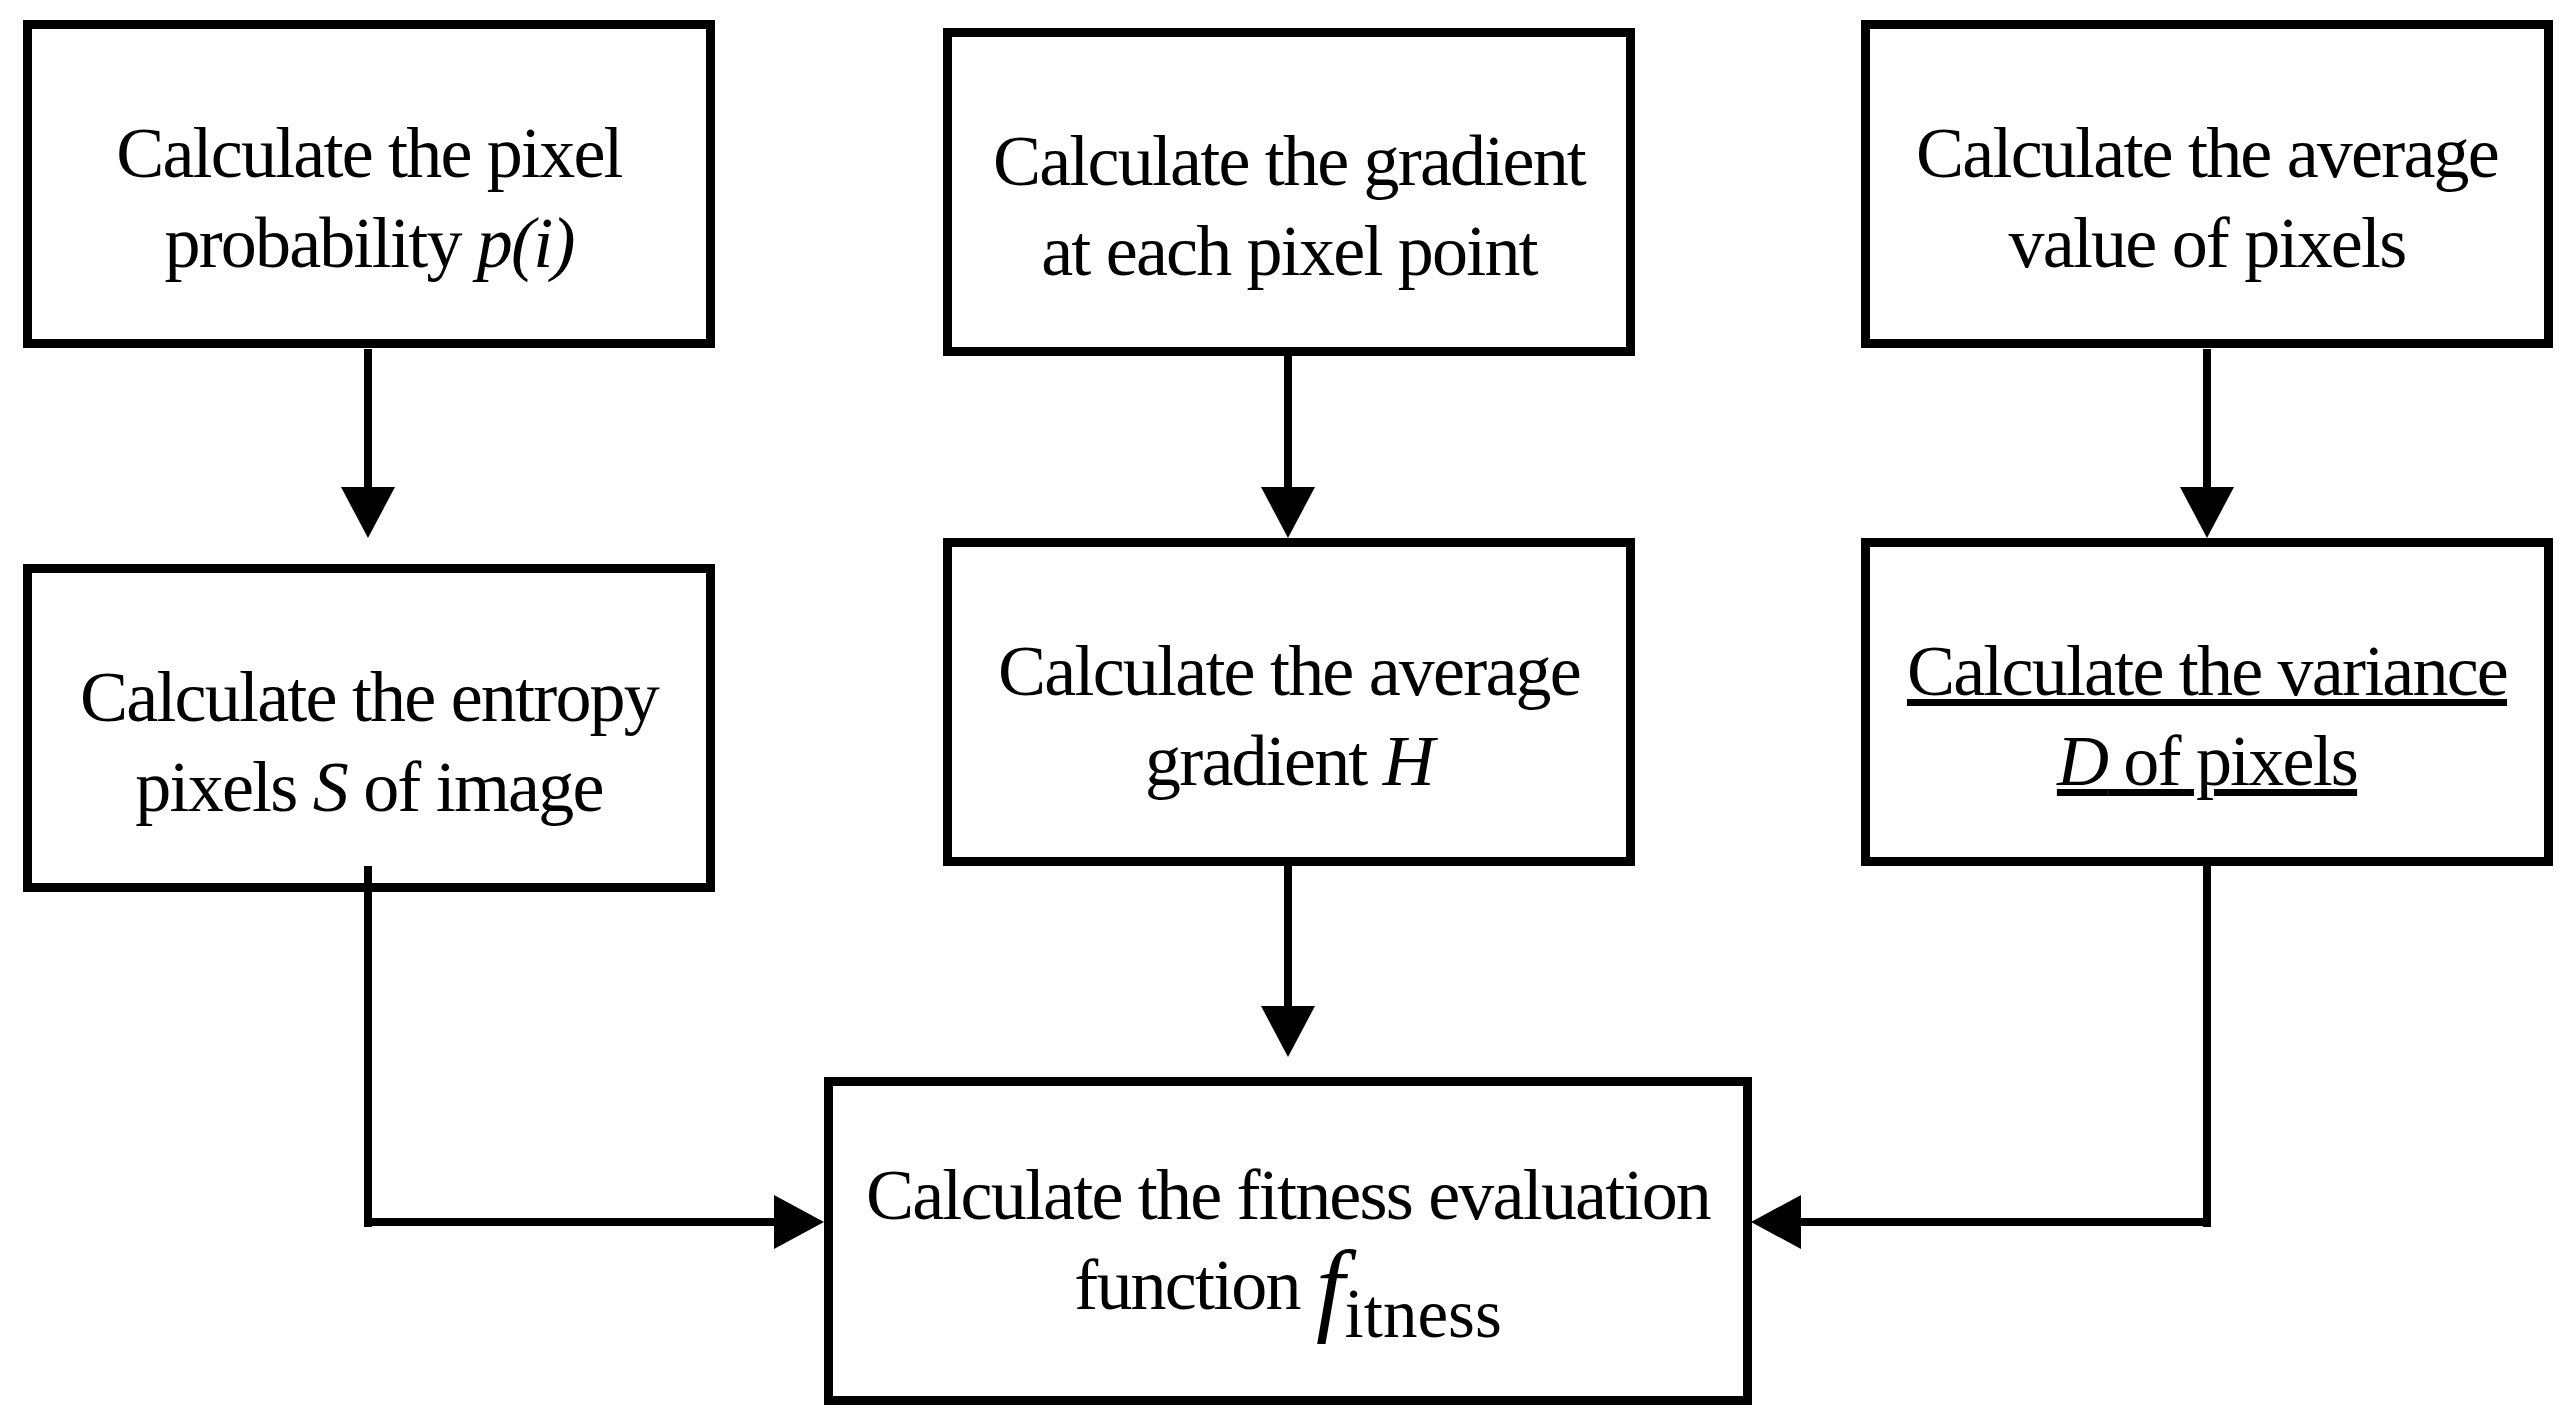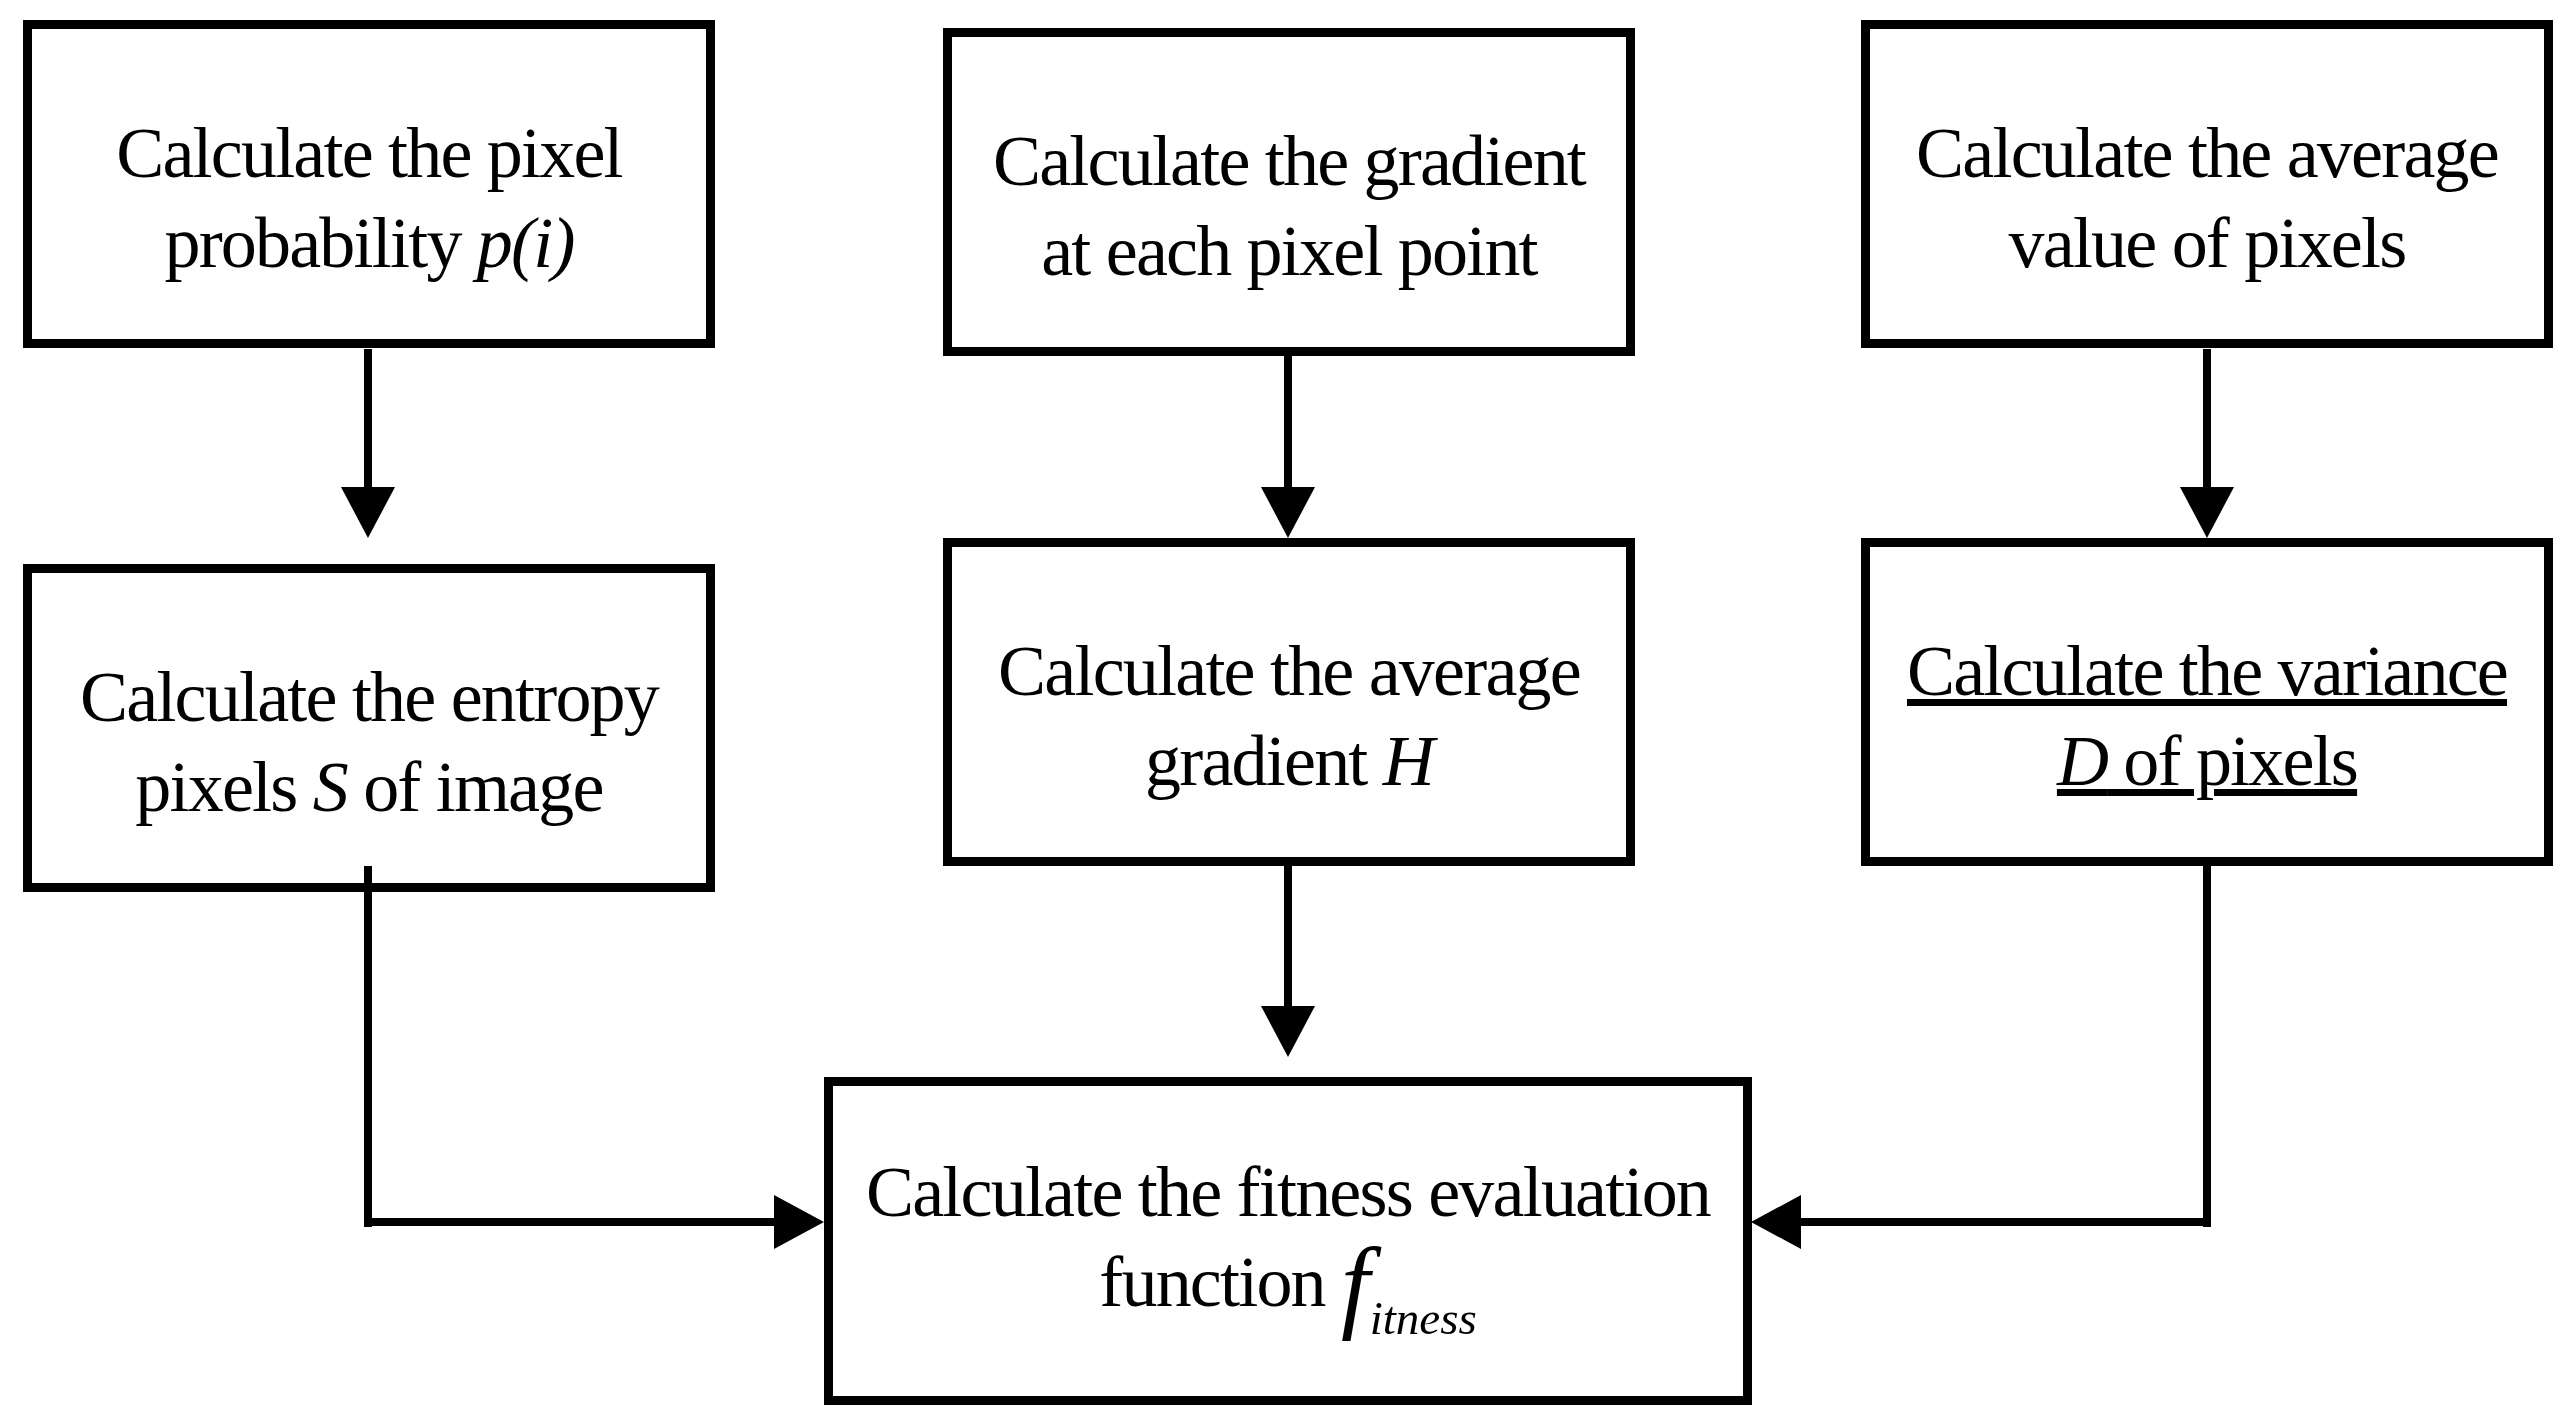--- a/index.html
+++ b/index.html
@@ -31,22 +31,21 @@
     white-space: nowrap;
   }
   .it { font-style: italic; text-align: center; }
   .fx {
     font-style: italic;
     font-size: 103px;
     letter-spacing: 0;
     vertical-align: -13px;
   }
   .fsub {
-    font-style: italic;
-    font-size: 47px;
+    font-size: 69px;
     letter-spacing: 0;
     vertical-align: -28px;
   }
   .vline, .hline { position: absolute; background: #000000; }
   .ah { position: absolute; width: 0; height: 0; }
   .ah-down  { border-left: 27px solid transparent; border-right: 27px solid transparent; border-top: 51px solid #000000; }
   .ah-right { border-top: 27px solid transparent; border-bottom: 27px solid transparent; border-left: 50px solid #000000; }
   .ah-left  { border-top: 27px solid transparent; border-bottom: 27px solid transparent; border-right: 50px solid #000000; }
 </style>
 </head>

